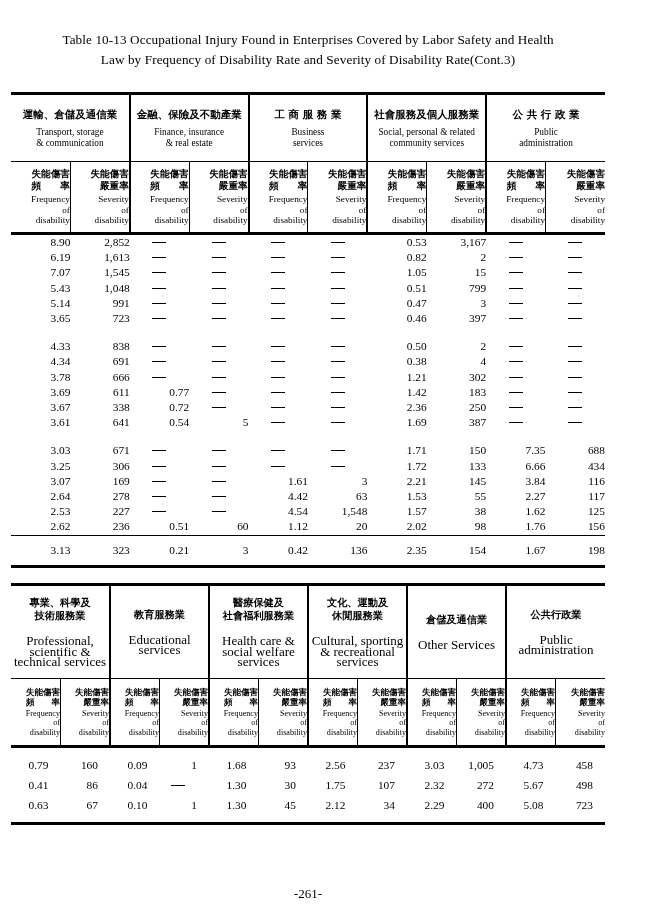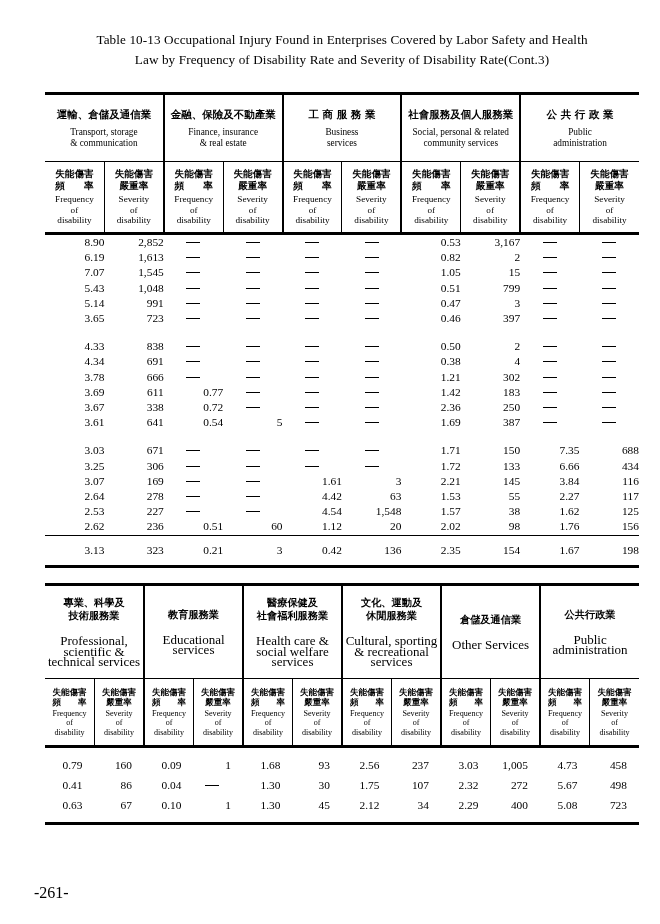--- a/index.html
+++ b/index.html
@@ -13,21 +13,20 @@
     font-family: "Liberation Serif", "DejaVu Serif", serif;
     color: #000000;
     position: relative;
     overflow: hidden;
   }
   .page {
     width: 616px;
     height: 924px;
     position: relative;
     box-sizing: border-box;
-    margin-left: 34px;
   }
 
   
   .title-block {
     padding-top: 30px;
     text-align: center;
   }
   .title-line {
     font-size: 13.2px;
     line-height: 20px;
@@ -85,21 +84,21 @@
   .g-en {
     font-size: 9.3px;
     line-height: 10.6px;
     margin-top: 6px;
   }
 
   
   .shead {
     border-left: 1px solid #000;
     border-right: 1px solid #000;
-    text-align: center;
+    text-align: right;
     height: 70px;
     vertical-align: middle;
     padding: 2px 0;
   }
   .shead.thickR { border-right: 2px solid #000; }
   .shead.nolft { border-left: none; }
   .shead.norgt { border-right: none; }
   .s-cn {
     font-family: "DejaVu Sans", "Liberation Sans", sans-serif;
     font-size: 9.6px;
@@ -152,21 +151,22 @@
     height: 20px;
     padding: 0 12px 0 0;
   }
 
   
   .footer {
     position: absolute;
     left: 0;
     right: 0;
     bottom: 22px;
-    font-size: 16px;
+    text-align: center;
+    font-size: 13px;
   }
 </style>
 </head>
 <body>
 
 <div class="page">
 
   <div class="title-block">
     <div class="title-line">Table 10-13  Occupational Injury Found in Enterprises Covered by Labor Safety and Health</div>
     <div class="title-line">Law by Frequency of Disability Rate and Severity of Disability Rate(Cont.3)</div>

